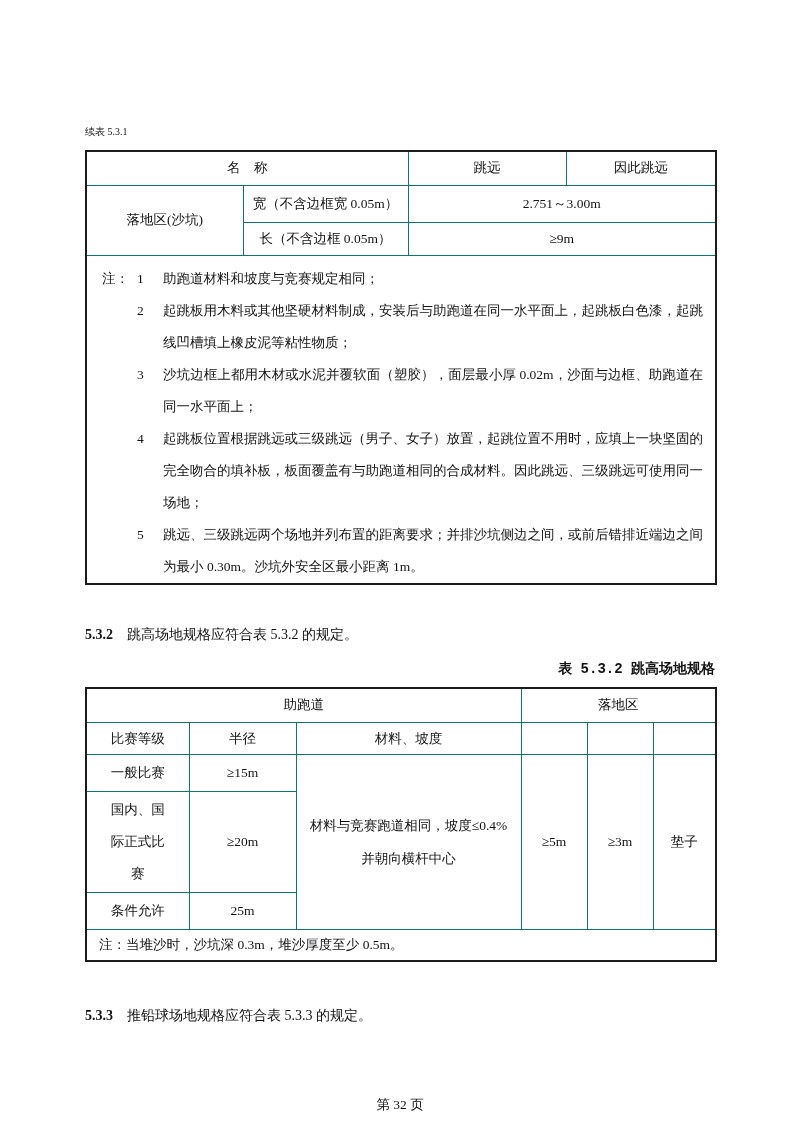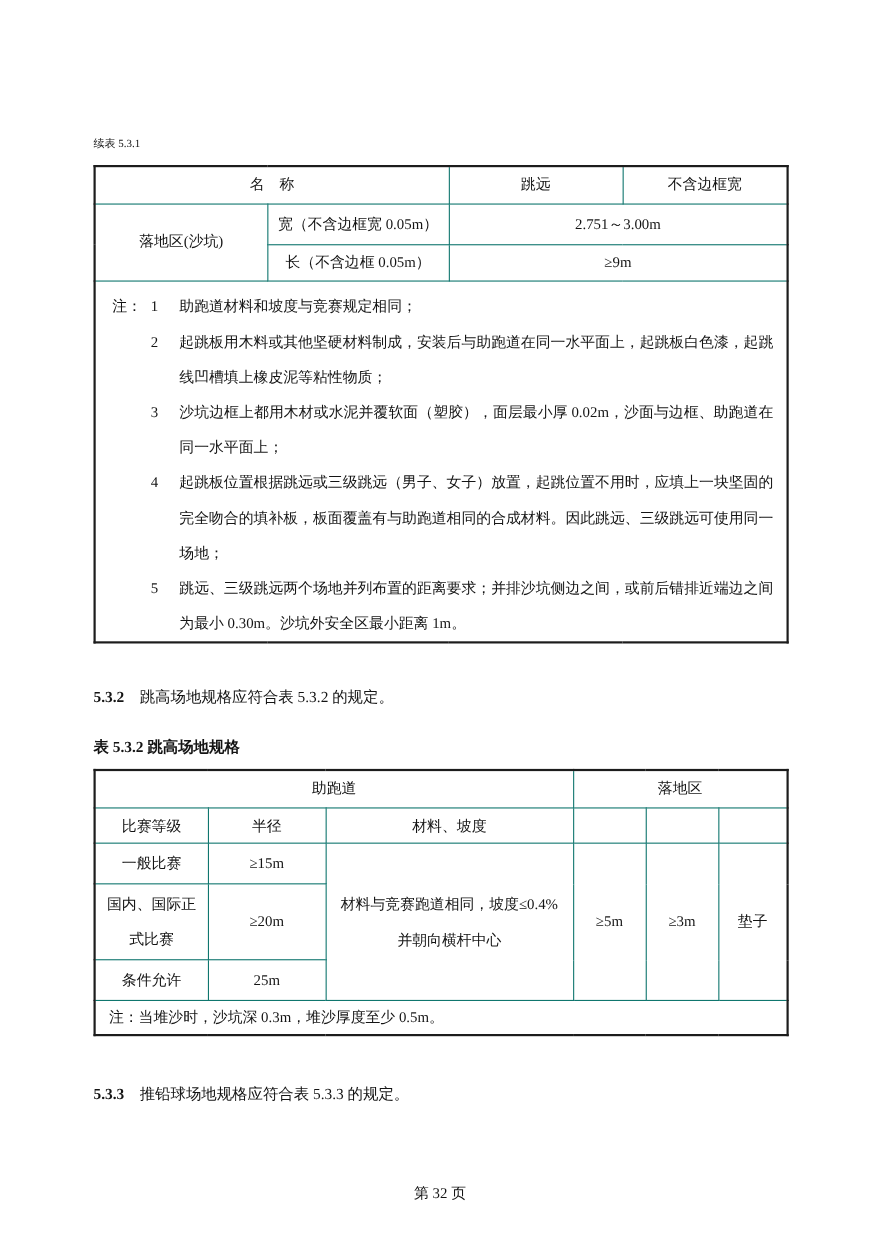--- a/index.html
+++ b/index.html
@@ -52,36 +52,37 @@
   .note-text { flex:1; text-align:justify; }
 
   
   .section { line-height:20px; font-size:14px; }
   .sec-532 { margin-top:40px; }
   .sec-533 { margin-top:44px; }
   .section .sec-num { font-weight:bold; }
   .section .sec-text { margin-left:14px; }
 
   .table-title {
-    margin-top:26px;
-    text-align:left;
+    margin-top:14px;
+    text-align:right;
     font-weight:bold;
     font-size:14px;
     line-height:20px;
+    font-family:Liberation Mono, monospace;
   }
 
   
   .table-532 { margin-top:8px; }
   .t2-r1 { height:35px;margin-top:25px; }
   .t2-r2 { height:32px;padding-left:32px; }
   .t2-r3 { height:34px; }
   .t2-r4 { height:66px; }
   .t2-r5 { height:33px; }
   .t2-note-row { height:31px; }
-  .level-cell { padding:2px 5px; line-height:32px; }
+  .level-cell { padding:2px 18px; line-height:32px; }
   .material-cell { line-height:33px; }
   .material-line { display:block; }
   .t2-note-cell { text-align:left; padding-left:12px; }
 
   .page-footer {
     margin-top:69px;
     text-align:center;
     line-height:20px;
     font-size:13.5px;
   }
@@ -97,21 +98,21 @@
     <colgroup>
       <col style="width:157px">
         <col style="width:165px">
         <col style="width:158px">
         <col style="width:150px">
     </colgroup>
     <tbody>
         <tr class="t1-r1">
       <td colspan="2">名　称</td>
       <td>跳远</td>
-      <td>不含边框宽</td>
+      <td>因此跳远</td>
     </tr>
     <tr class="t1-r2">
       <td rowspan="2">落地区(沙坑)</td>
       <td>宽（不含边框宽 0.05m）</td>
       <td colspan="2">2.751～3.00m</td>
     </tr>
     <tr class="t1-r3">
       <td>长（不含边框 0.05m）</td>
       <td colspan="2">≥9m</td>
     </tr>

